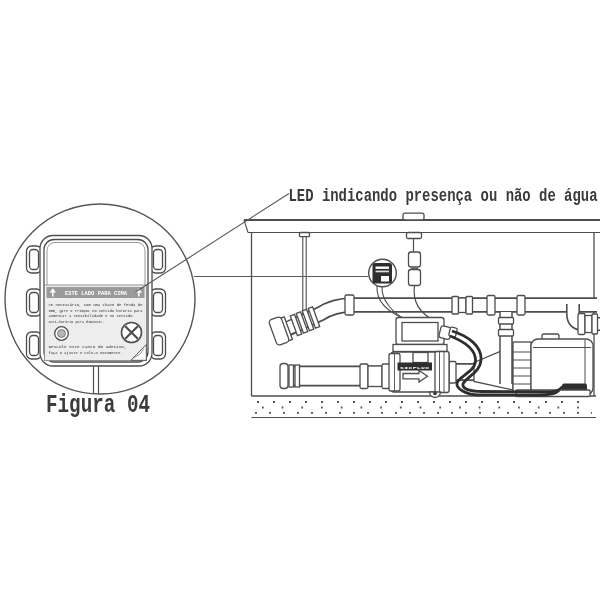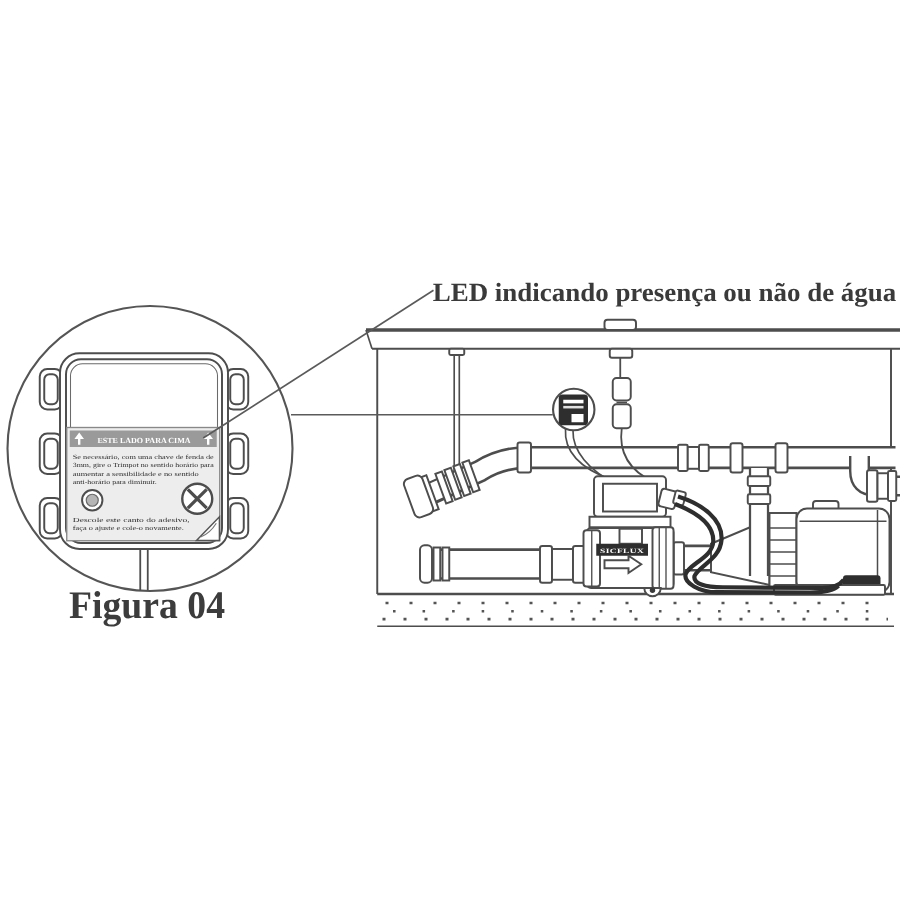--- a/index.html
+++ b/index.html
@@ -1,17 +1,17 @@
 <!DOCTYPE html>
 <html><head>
 <meta charset="utf-8">
 <style>
   html,body{margin:0;padding:0;background:#ffffff;}
   .canvas{position:relative;width:600px;height:600px;background:#ffffff;overflow:hidden;
-          font-family:Liberation Serif, serif;}
+          font-family:Liberation Mono, monospace;}
   svg{display:block;}
   .ln{stroke:#4d4d4d;fill:none;}
   .pipe-o{stroke:#4d4d4d;fill:none;stroke-linecap:butt;}
   .pipe-i{stroke:#ffffff;fill:none;stroke-linecap:butt;}
   .fit{fill:#ffffff;stroke:#4d4d4d;stroke-width:1.3;}
   .cable{stroke:#2e2e2e;fill:none;}
   .microtext{font-size:4.2px;fill:#2f2f2f;}
   .label-header-text{font-size:5.2px;font-weight:bold;fill:#ffffff;}
   .brand-text{font-size:4.4px;font-weight:bold;fill:#ffffff;letter-spacing:.2px;}
   .annotation-text{font-size:17.5px;font-weight:bold;fill:#3a3a3a;}

